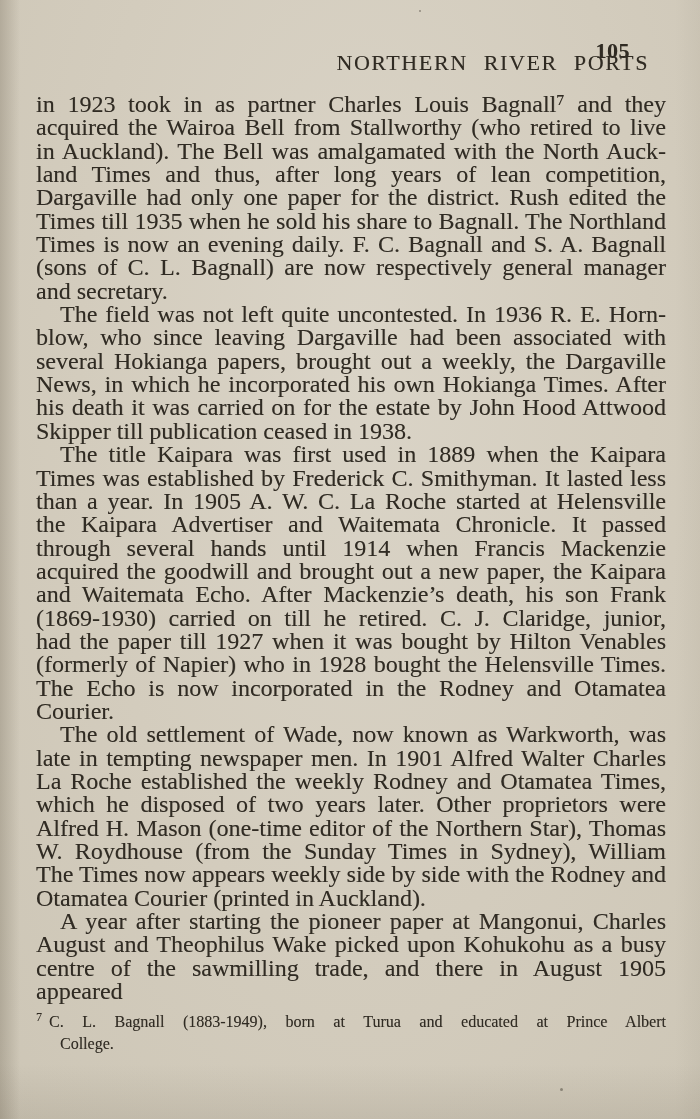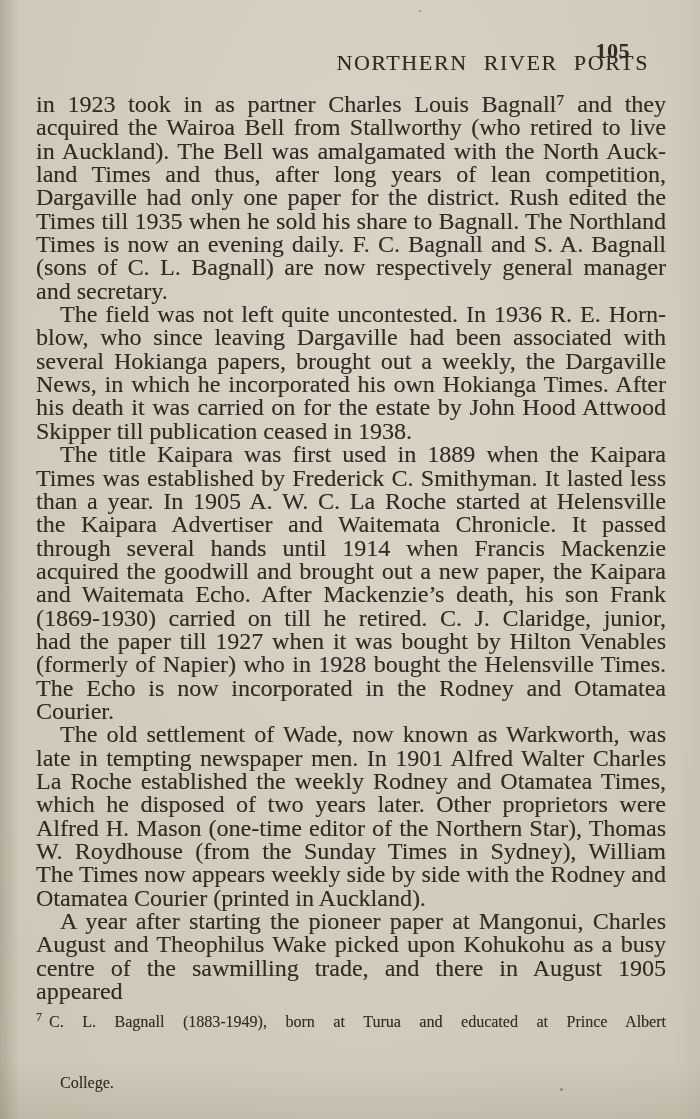--- a/index.html
+++ b/index.html
@@ -47,21 +47,21 @@
   .line { text-align: justify; text-align-last: justify; }
   .line.endline { text-align-last: left; }
   .line.indent { text-indent: 24px; }
   .footnote {
     margin: 3px 34px 0 36px;
     font-size: 16px;
     line-height: 22px;
   }
   .fn-first { text-align: justify; text-align-last: justify; }
   .fn-marker { font-size: 12px; vertical-align: 6px; padding-right: 7px; }
-  .fn-cont { padding-left: 24px; margin-top: 39px; }
+  .fn-cont { padding-left: 24px; }
   .speck { position: absolute; background: rgba(60,55,45,0.45); border-radius: 50%; }
   .speck-1 { width: 3px; height: 3px; left: 560px; top: 1088px; }
   .speck-2 { width: 2px; height: 2px; left: 419px; top: 10px; }
 </style>
 </head>
 <body>
 
 <div class="scan-page">
 
   <div class="running-head">

